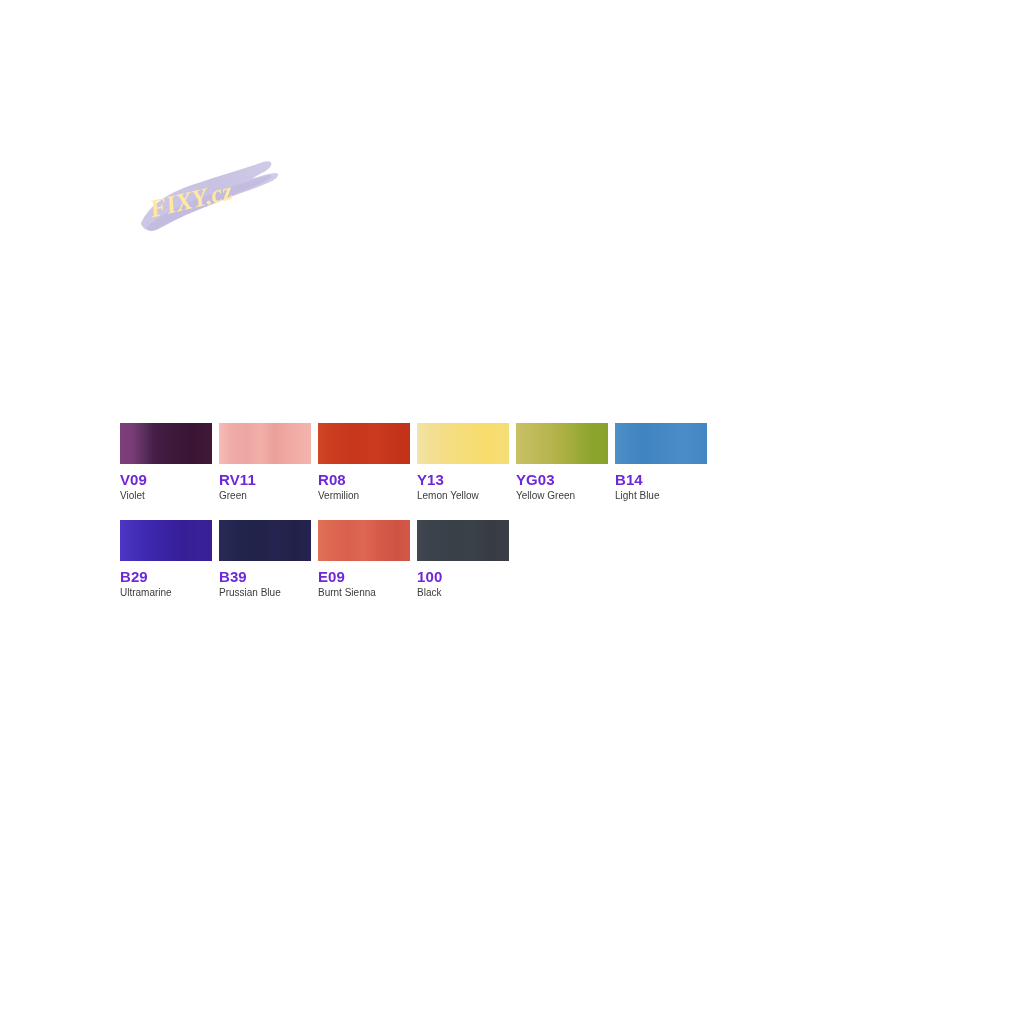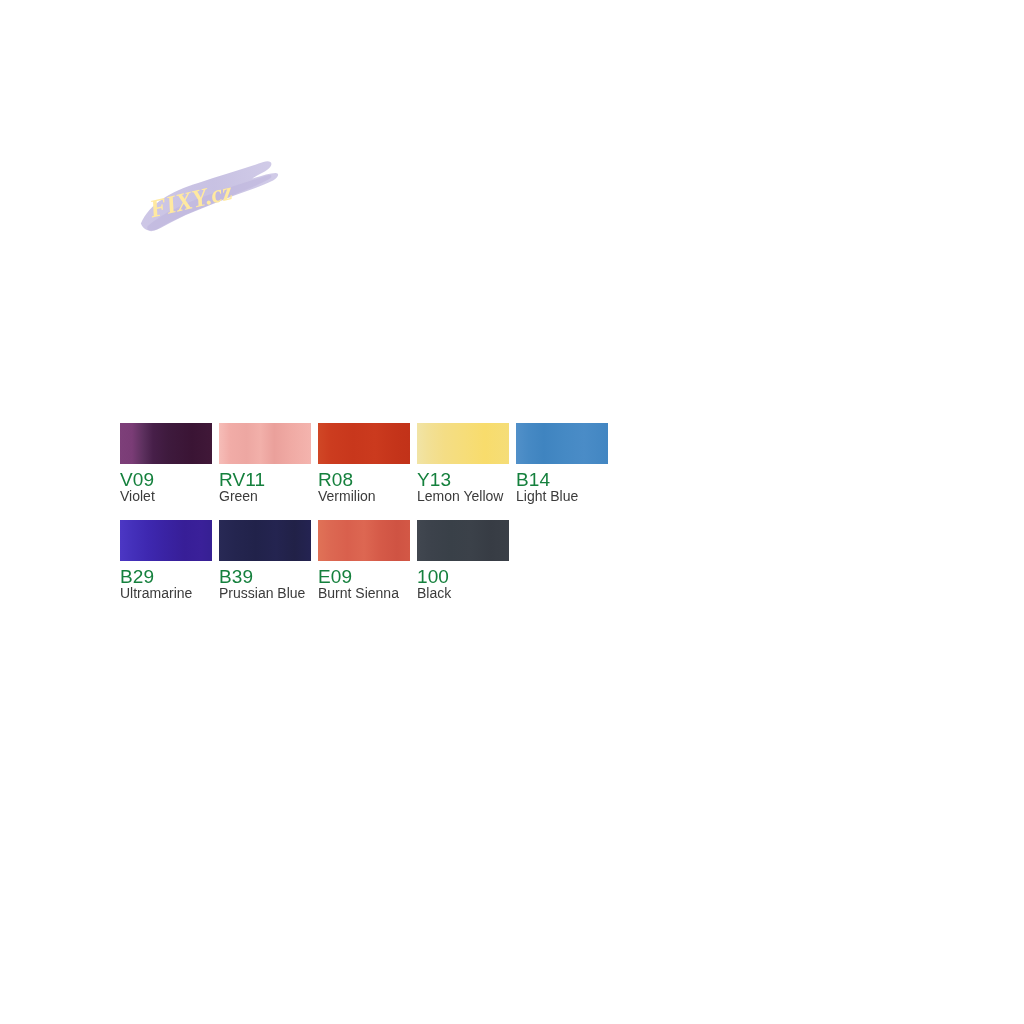--- a/index.html
+++ b/index.html
@@ -40,30 +40,30 @@
   }
   .swatch-cell {
     width: 92px;
   }
   .swatch-chip {
     width: 92px;
     height: 41px;
     display: block;
   }
   .swatch-code {
-    font-size: 19px;
-    font-weight: normal;
-    color: #15803d;
+    font-size: 15px;
+    font-weight: bold;
+    color: #6d28d9;
     letter-spacing: 0.1px;
     margin-top: 9px;
     line-height: 14px;
     white-space: nowrap;
   }
   .swatch-name {
-    font-size: 14px;
+    font-size: 10px;
     font-weight: normal;
     color: #3b3b3b;
     margin-top: 4px;
     line-height: 10px;
     white-space: nowrap;
   }
 </style>
 </head>
 <body>
 
@@ -113,20 +113,25 @@
       <div class="swatch-name">Vermilion</div>
     </div>
 
 
     <div class="swatch-cell">
       <span class="swatch-chip" style="background:linear-gradient(90deg,#f1e4a6 0%,#f2e096 12%,#f4dd85 30%,#f6dd79 52%,#f8dc6c 74%,#f5dd78 100%);"></span>
       <div class="swatch-code">Y13</div>
       <div class="swatch-name">Lemon Yellow</div>
     </div>
 
+    <div class="swatch-cell">
+      <span class="swatch-chip" style="background:linear-gradient(90deg,#c8c166 0%,#c2bc5c 16%,#b8b650 34%,#adb045 50%,#9cab38 66%,#8ca52d 82%,#88a32b 100%);"></span>
+      <div class="swatch-code">YG03</div>
+      <div class="swatch-name">Yellow Green</div>
+    </div>
 
 
     <div class="swatch-cell">
       <span class="swatch-chip" style="background:linear-gradient(90deg,#5190c9 0%,#4689c4 14%,#3f84c0 30%,#4589c4 52%,#4a8cc7 74%,#4286c2 100%);"></span>
       <div class="swatch-code">B14</div>
       <div class="swatch-name">Light Blue</div>
     </div>
   </div>
 
   <div class="swatch-row">

